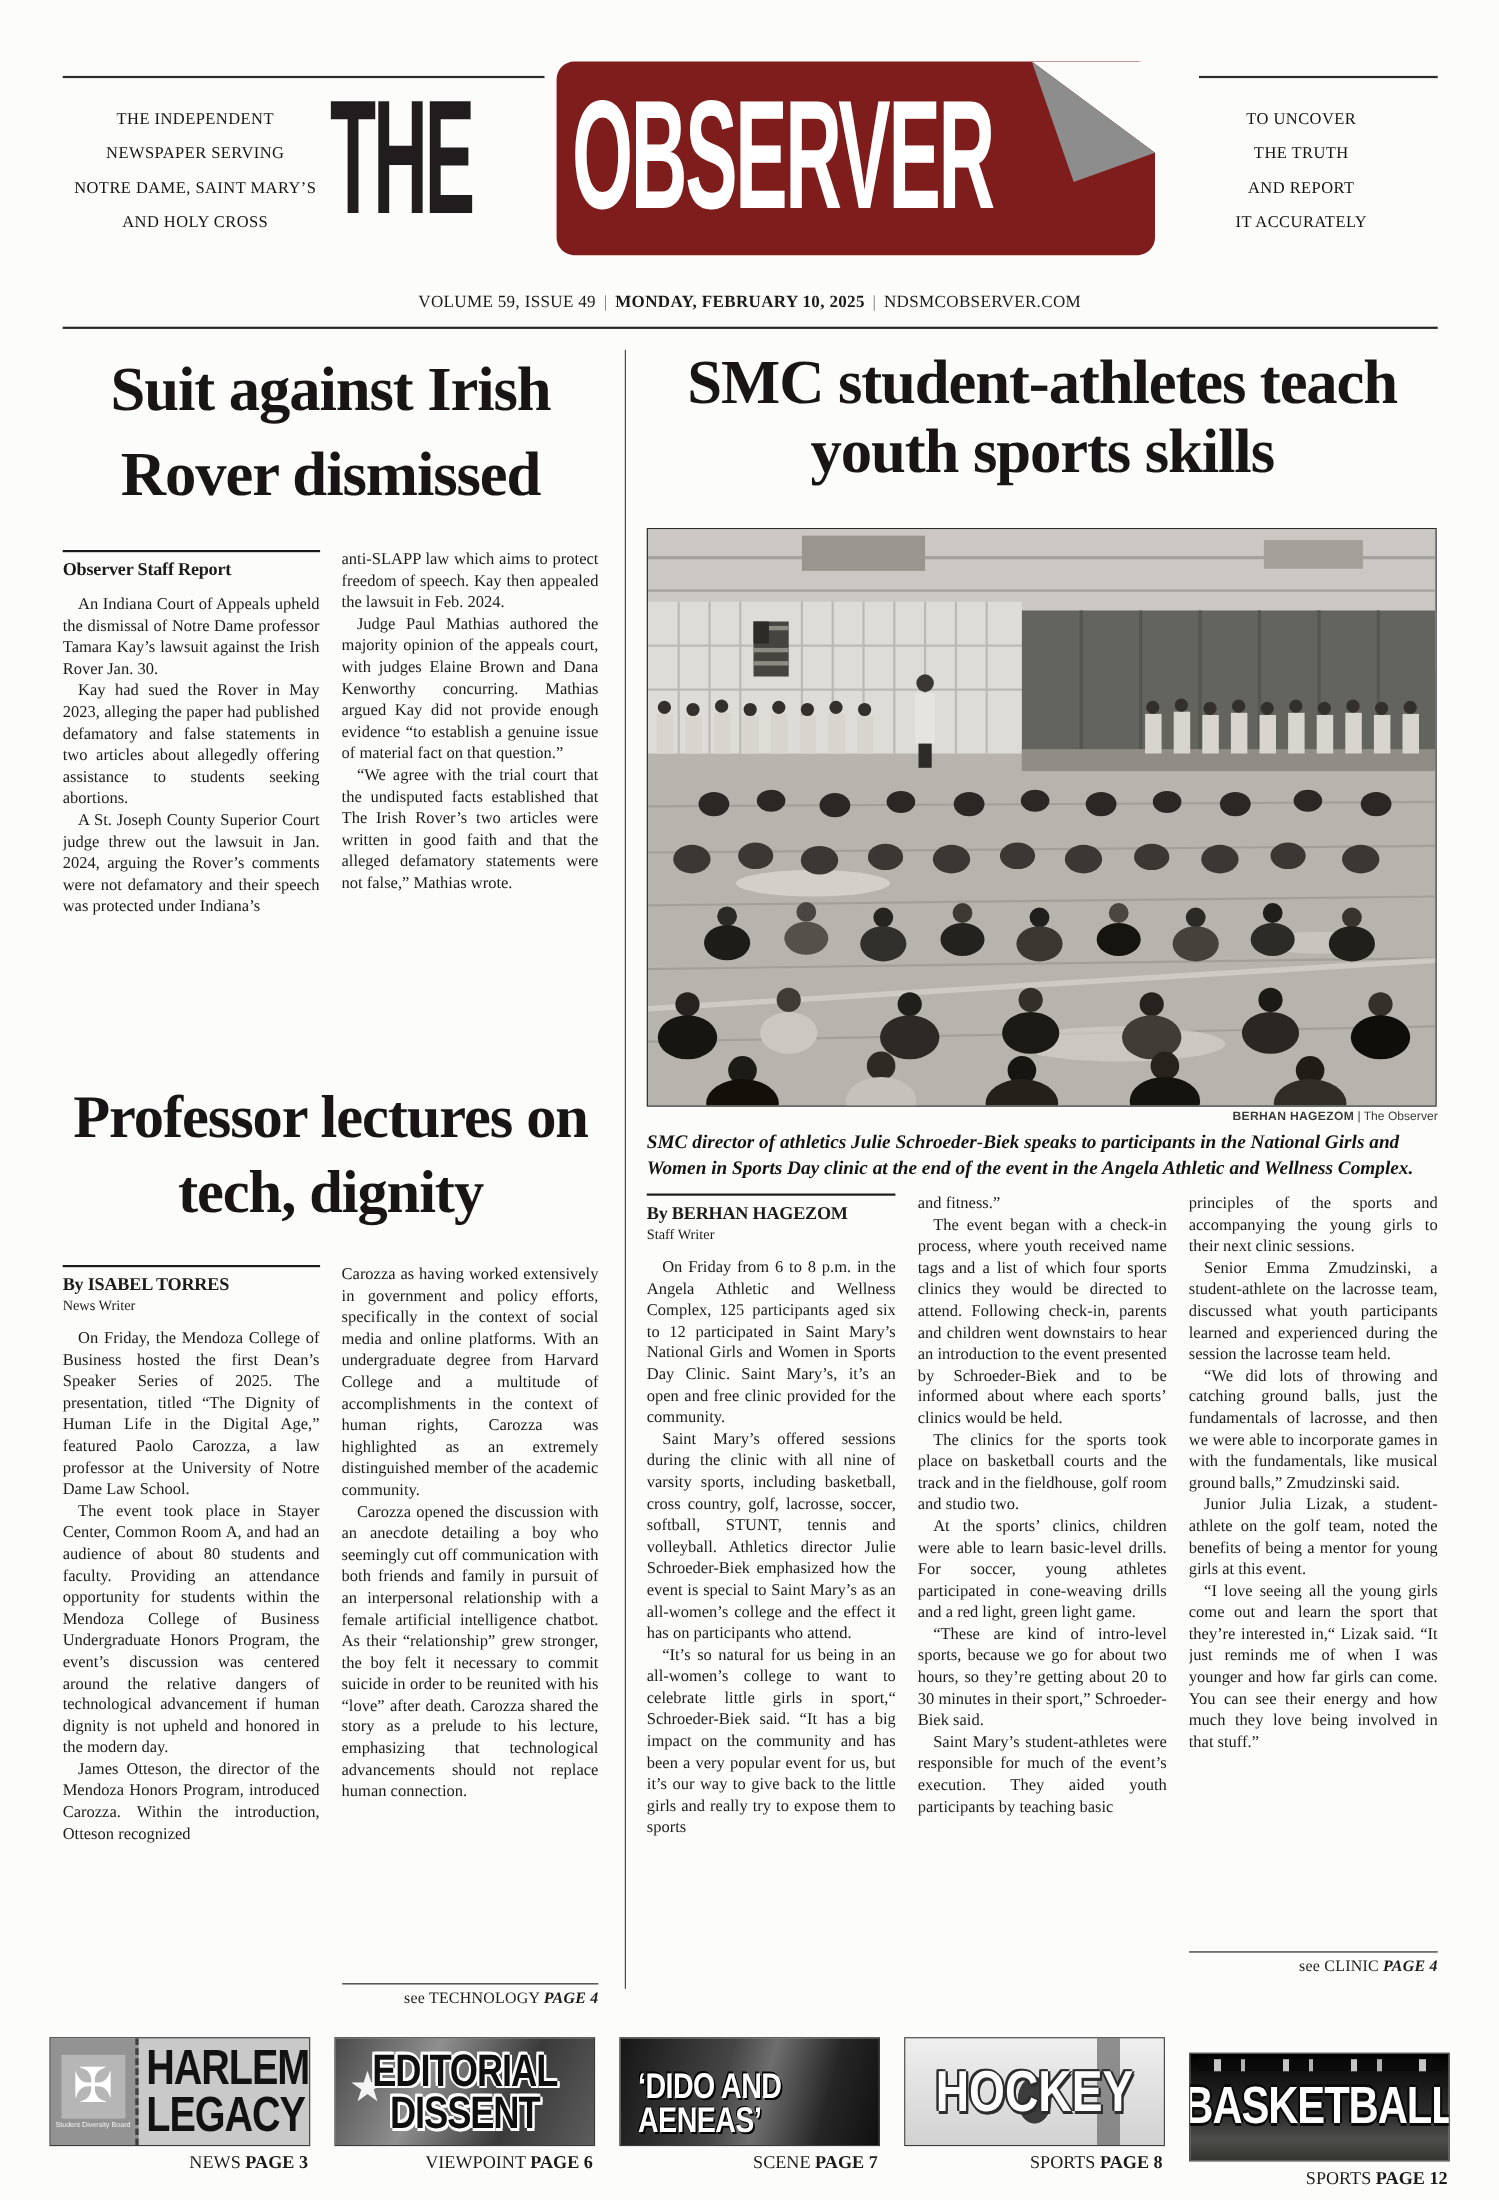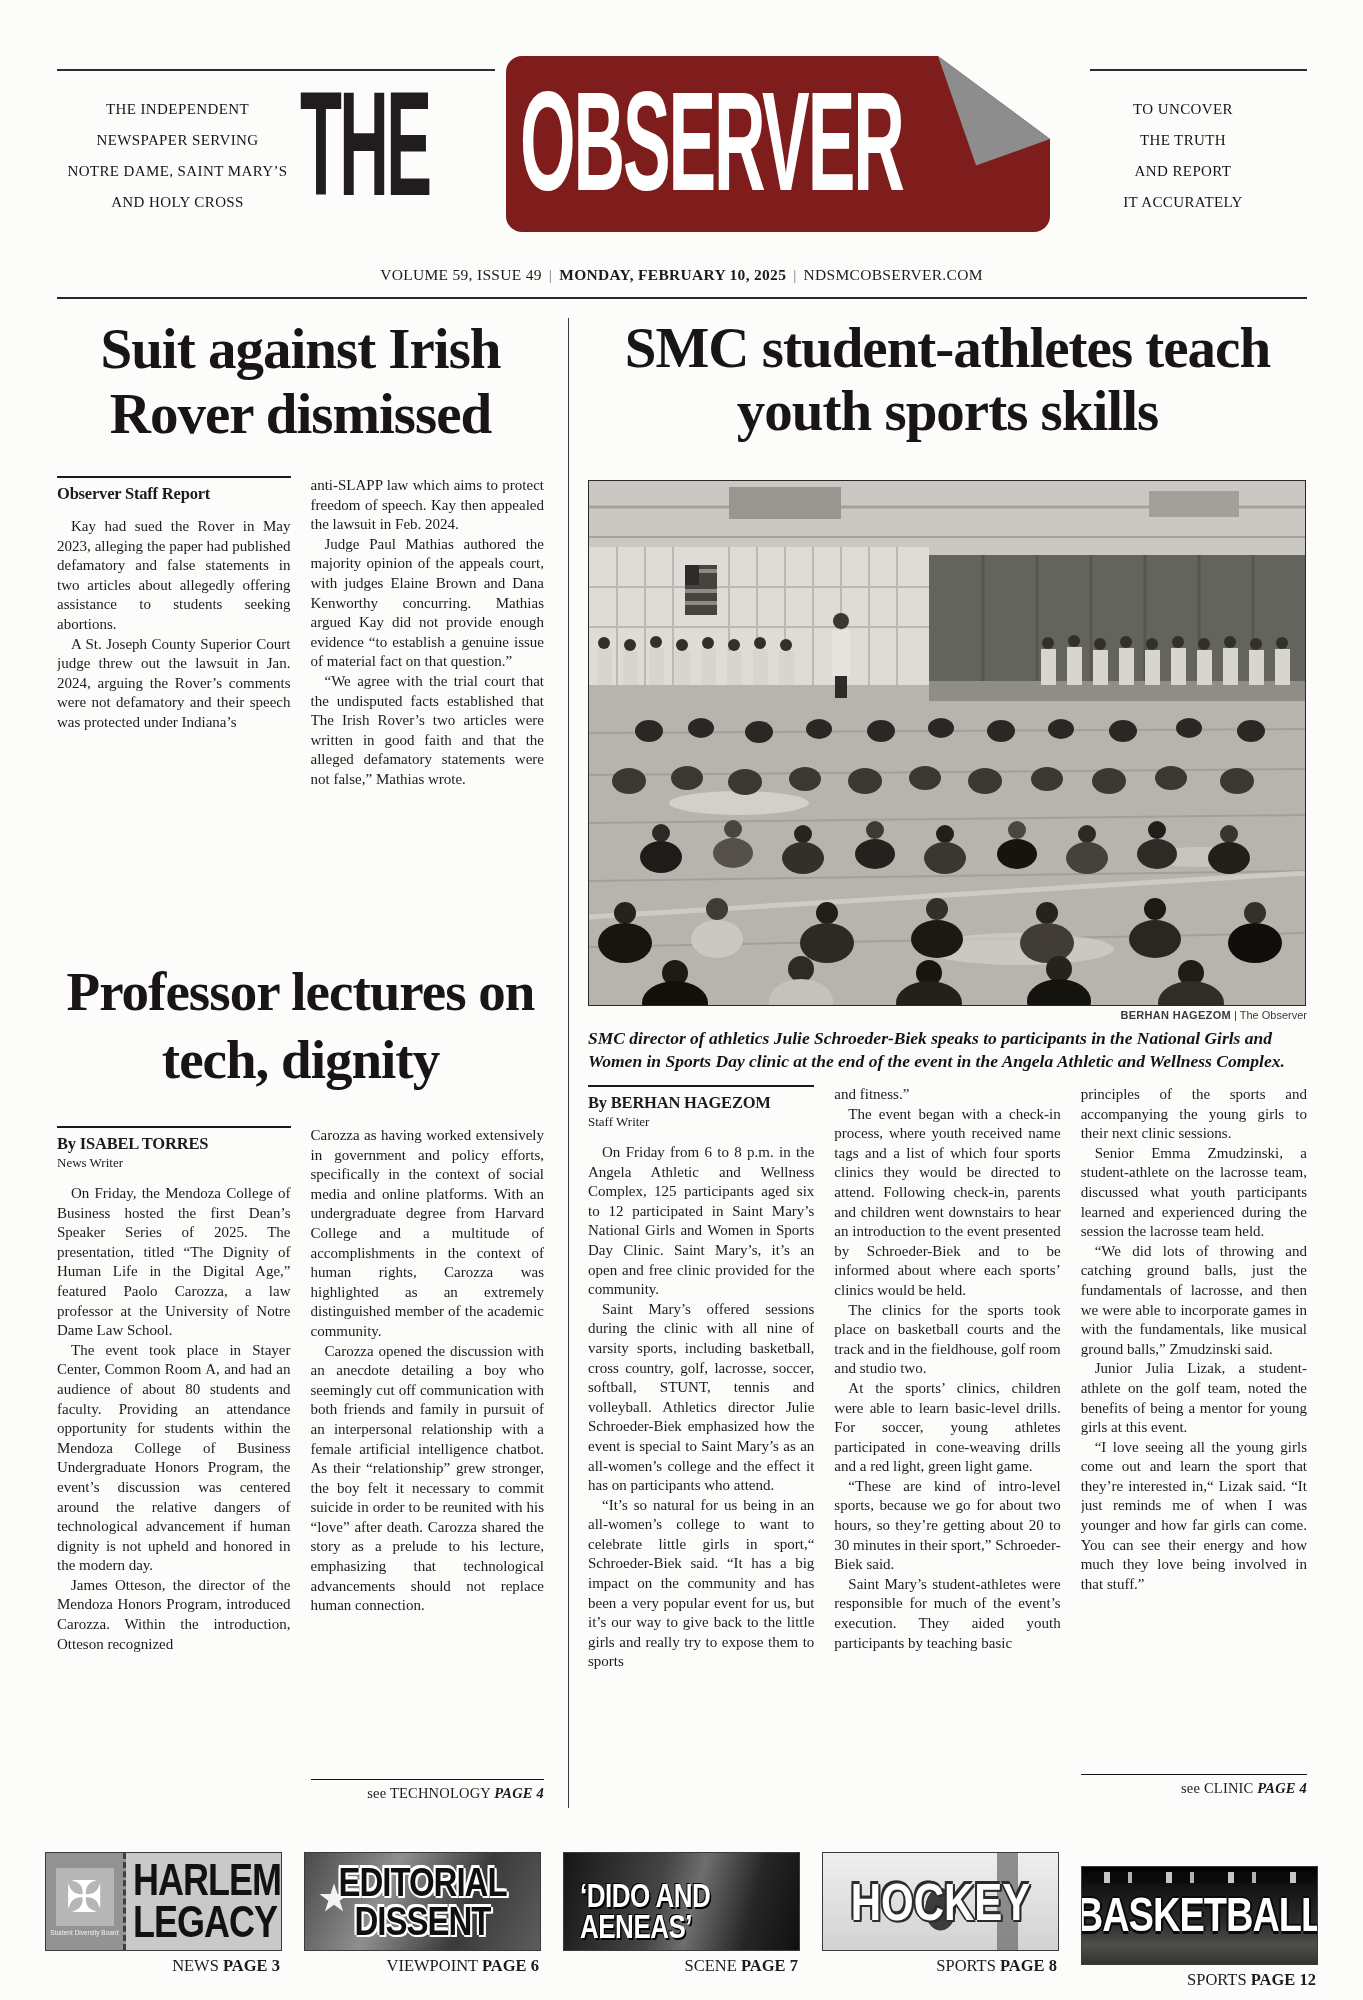--- a/index.html
+++ b/index.html
@@ -29,21 +29,21 @@
   .dateline .sep{color:#777;padding:0 7px;font-weight:400;}
   .dateline .bold{font-weight:700;}
   .rule-c{left:57px;top:297px;width:1250px;border-top:2px solid #262626;}
 
   
   .left-region{left:57px;top:312px;width:487px;}
   .vdivider{left:568px;top:318px;height:1490px;border-left:1.5px solid #3c3c3c;}
   .right-region{left:588px;top:312px;width:719px;}
 
   .headline{font-weight:700;text-align:center;letter-spacing:-1px;color:#191516;}
-  .headline.rover{font-size:57px;line-height:65px;margin:4px 0 30px;}
+  .headline.rover{font-size:57px;line-height:77px;margin:4px 0 30px;}
   .headline.professor{font-size:55px;line-height:68px;margin:30px 0 32px;}
   .headline.smc{font-size:57px;line-height:63px;margin:4px 0 38px;}
 
   .cols{display:flex;gap:20px;}
   .cols.story1{height:452px;}
   .cols.story2{height:676px;}
   .cols.smc-cols{height:712px;margin-top:12px;}
   .col{flex:1;display:flex;flex-direction:column;min-width:0;}
 
   .byline-block{border-top:2.5px solid #1a1a1a;padding-top:6px;margin-bottom:13px;}
@@ -148,20 +148,21 @@
   <div class="abs left-region">
 
     <h1 class="headline rover">Suit against Irish Rover dismissed</h1>
 
     <div class="cols story1">
       <div class="col">
         <div class="byline-block">
           <div class="byline-name">Observer Staff Report</div>
         </div>
         <div class="paras">
+            <p>An Indiana Court of Appeals upheld the dismissal of Notre Dame professor Tamara Kay’s lawsuit against the Irish Rover Jan. 30.</p>
             <p>Kay had sued the Rover in May 2023, alleging the paper had published defamatory and false statements in two articles about allegedly offering assistance to students seeking abortions.</p>
             <p>A St. Joseph County Superior Court judge threw out the lawsuit in Jan. 2024, arguing the Rover’s comments were not defamatory and their speech was protected under Indiana’s</p>
           </div>
       </div>
       <div class="col">
         <div class="paras" data-cont="true">
             <p>anti-SLAPP law which aims to protect freedom of speech. Kay then appealed the lawsuit in Feb. 2024.</p>
             <p>Judge Paul Mathias authored the majority opinion of the appeals court, with judges Elaine Brown and Dana Kenworthy concurring. Mathias argued Kay did not provide enough evidence “to establish a genuine issue of material fact on that question.”</p>
             <p>“We agree with the trial court that the undisputed facts established that The Irish Rover’s two articles were written in good faith and that the alleged defamatory statements were not false,” Mathias wrote.</p>
           </div>

